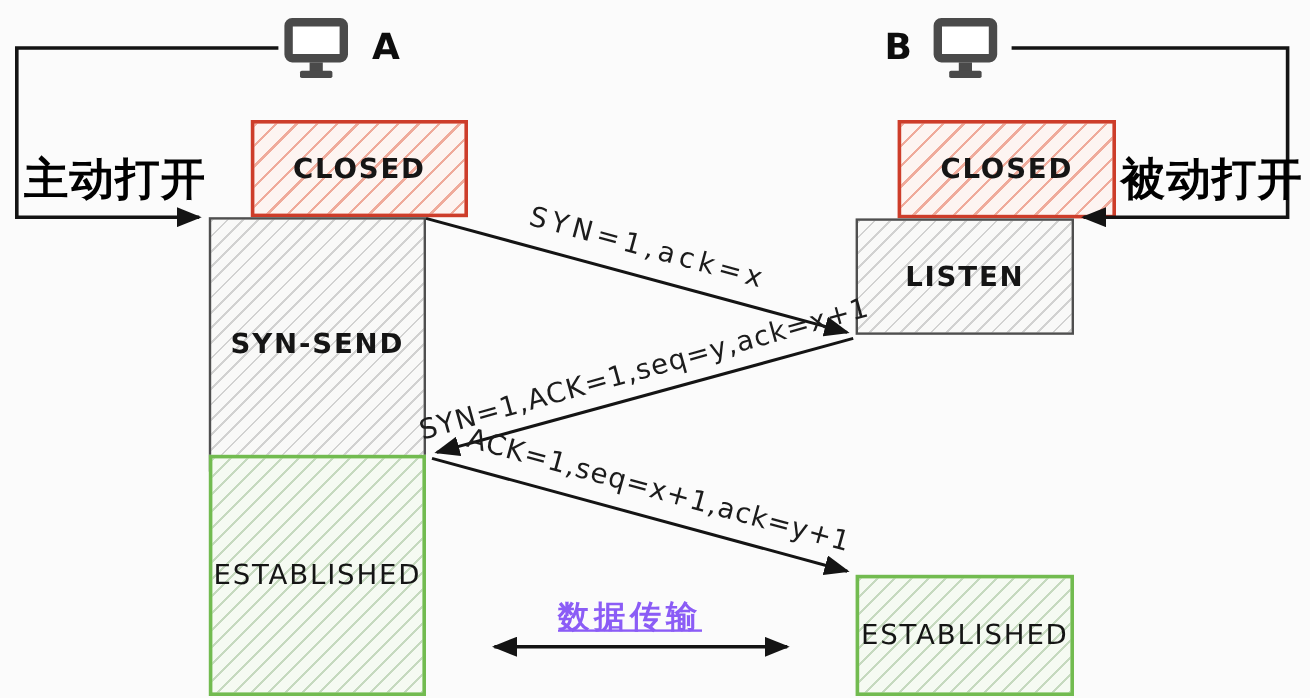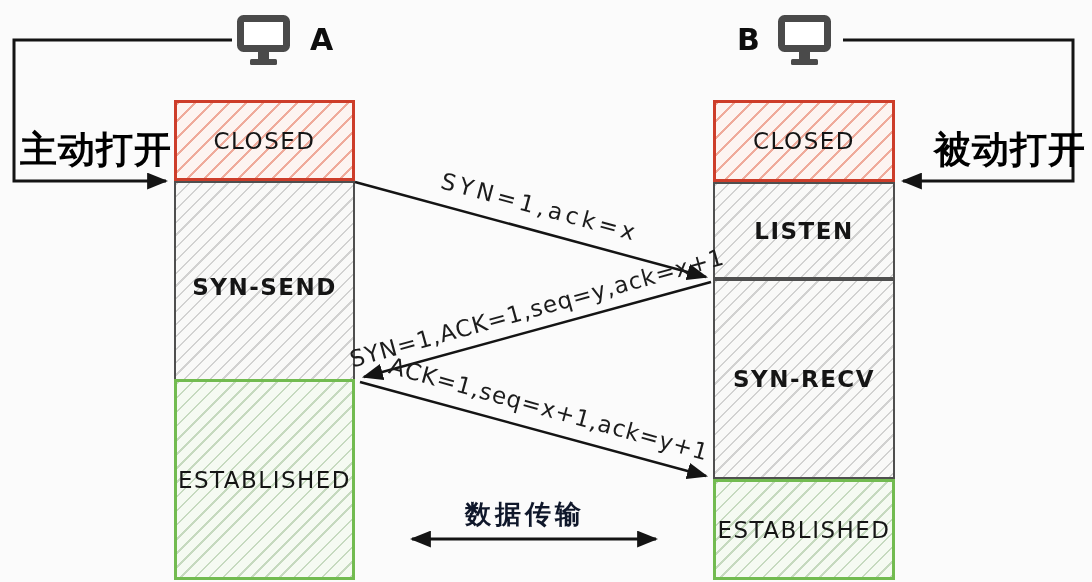--- a/index.html
+++ b/index.html
@@ -27,21 +27,22 @@
   .col-a { left: 174px; width: 181px; }
   .col-b { left: 713px; width: 182px; }
 
   .v-red {
     border: 3px solid #cd3d2a;
     background:
       repeating-linear-gradient(135deg,
         rgba(228,110,84,0.55) 0px, rgba(228,110,84,0.55) 2px,
         transparent 2px, transparent 12px),
       #fdf4f1;
-    font-weight: 400;
+    font-weight: 700;
+    margin-left: 35px;
   }
   .v-gray {
     border: 2px solid #4f4f4f;
     background:
       repeating-linear-gradient(135deg,
         rgba(145,145,145,0.38) 0px, rgba(145,145,145,0.38) 1.6px,
         transparent 1.6px, transparent 9px),
       #f9f9f8;
     font-weight: 700;
   }
@@ -93,23 +94,24 @@
   .msg-2 { left: 537px; top: 308px; transform: translate(-50%,-50%) rotate(-15.5deg); letter-spacing: 1px; }
   .msg-3 { left: 549px; top: 409px; transform: translate(-50%,-50%) rotate(15.4deg); letter-spacing: 1px; }
 
   .data-transfer-label {
     position: absolute;
     left: 525px; top: 514px;
     transform: translate(-50%,-50%);
     font-size: 26px;
     font-weight: 600;
     letter-spacing: 4px;
-    color: #0f172a;
+    color: #8b5cf6;
     z-index: 3;
     white-space: nowrap;
+    text-decoration: underline;
   }
 </style>
 </head>
 <body>
 
 <div class="canvas">
 
   <div class="state-box col-a v-red" style="top:100px; height:81px;">
     <span>CLOSED</span>
   </div>
@@ -118,23 +120,20 @@
   </div>
   <div class="state-box col-a v-green" style="top:379px; height:201px;">
     <span>ESTABLISHED</span>
   </div>
 
   <div class="state-box col-b v-red" style="top:100px; height:82px;">
     <span>CLOSED</span>
   </div>
   <div class="state-box col-b v-gray" style="top:182px; height:97px;">
     <span>LISTEN</span>
-  </div>
-  <div class="state-box col-b v-gray" style="top:279px; height:200px;">
-    <span>SYN-RECV</span>
   </div>
   <div class="state-box col-b v-green" style="top:479px; height:101px;">
     <span>ESTABLISHED</span>
   </div>
 
   <svg class="overlay" viewBox="0 0 1092 582" xmlns="http://www.w3.org/2000/svg">
     <defs>
       <marker id="arrow" viewBox="0 0 10 8" refX="9" refY="4" markerWidth="21" markerHeight="17" markerUnits="userSpaceOnUse" orient="auto-start-reverse">
         <path d="M0,0 L10,4 L0,8 Z" fill="#141414"></path>
       </marker>

